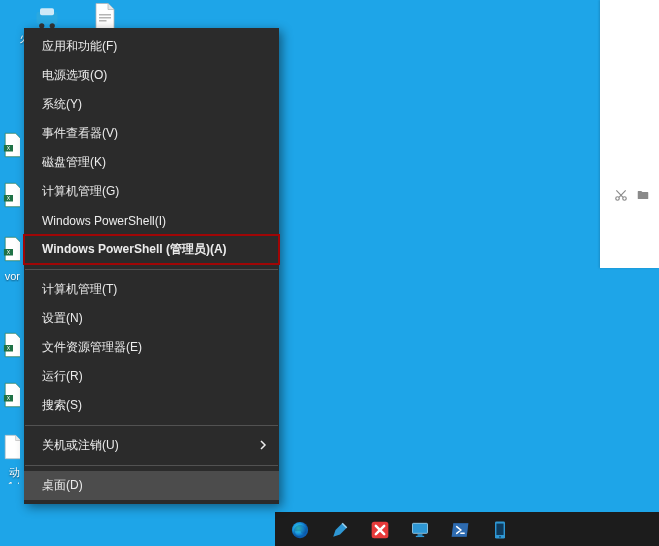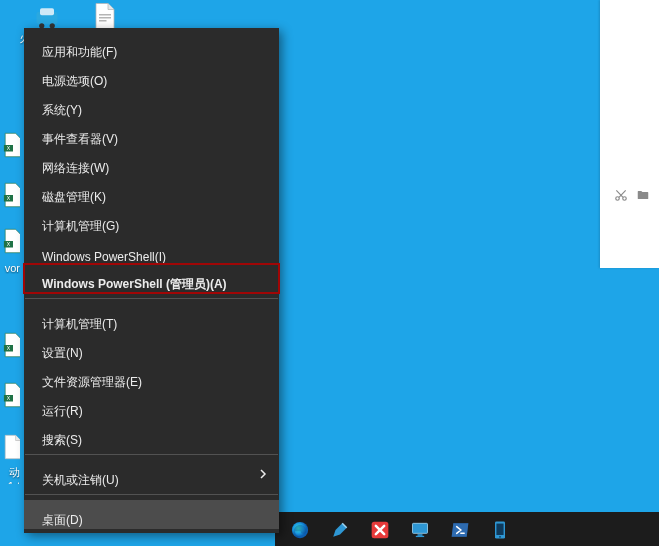--- a/index.html
+++ b/index.html
@@ -116,21 +116,21 @@
     top: 28px;
     width: 255px;
     background: #2b2b2b;
     box-shadow: 3px 3px 10px rgba(0,0,0,.45);
     padding: 4px 0;
     z-index: 10;
   }
   .winx .item {
     height: 29px;
     display: flex;
-    align-items: flex-end;
+    align-items: center;
     padding: 0 18px;
     color: #ececec;
     font-size: 12px;
     white-space: nowrap;
     position: relative;
   }
   .winx .item.hover { background: #4c4c4c; }
   .winx .sep {
     height: 1px;
     margin: 5px 1px;
@@ -238,21 +238,21 @@
         </svg>
 
     </div>
     <div class="sliver" style="top:182px">
       <svg class="excel-mini file" viewBox="0 0 32 40">
           <path d="M4 2h16l8 8v28H4z" fill="#fff" stroke="#1f7246"></path>
           <rect x="2" y="20" width="14" height="10" fill="#1f7246"></rect>
           <text x="9" y="28" font-size="8" text-anchor="middle" fill="#fff">X</text>
         </svg>
     </div>
-    <div class="sliver" style="top:228px;height:46px">
+    <div class="sliver" style="top:236px;height:46px">
       <svg class="excel-mini file" viewBox="0 0 32 40">
           <path d="M4 2h16l8 8v28H4z" fill="#fff" stroke="#1f7246"></path>
           <rect x="2" y="20" width="14" height="10" fill="#1f7246"></rect>
           <text x="9" y="28" font-size="8" text-anchor="middle" fill="#fff">X</text>
         </svg>
       <span class="lbl" style="bottom:0">vor</span>
 
     </div>
     <div class="sliver" style="top:332px">
       <svg class="excel-mini file" viewBox="0 0 32 40">
@@ -285,23 +285,20 @@
         <span>应用和功能(F)</span>
       </div>
     <div class="item">
         <span>电源选项(O)</span>
       </div>
     <div class="item">
         <span>系统(Y)</span>
       </div>
     <div class="item">
         <span>事件查看器(V)</span>
-      </div>
-    <div class="item">
-        <span>网络连接(W)</span>
       </div>
     <div class="item">
         <span>磁盘管理(K)</span>
       </div>
     <div class="item">
         <span>计算机管理(G)</span>
       </div>
     <div class="item">
         <span>Windows PowerShell(I)</span>
       </div>

